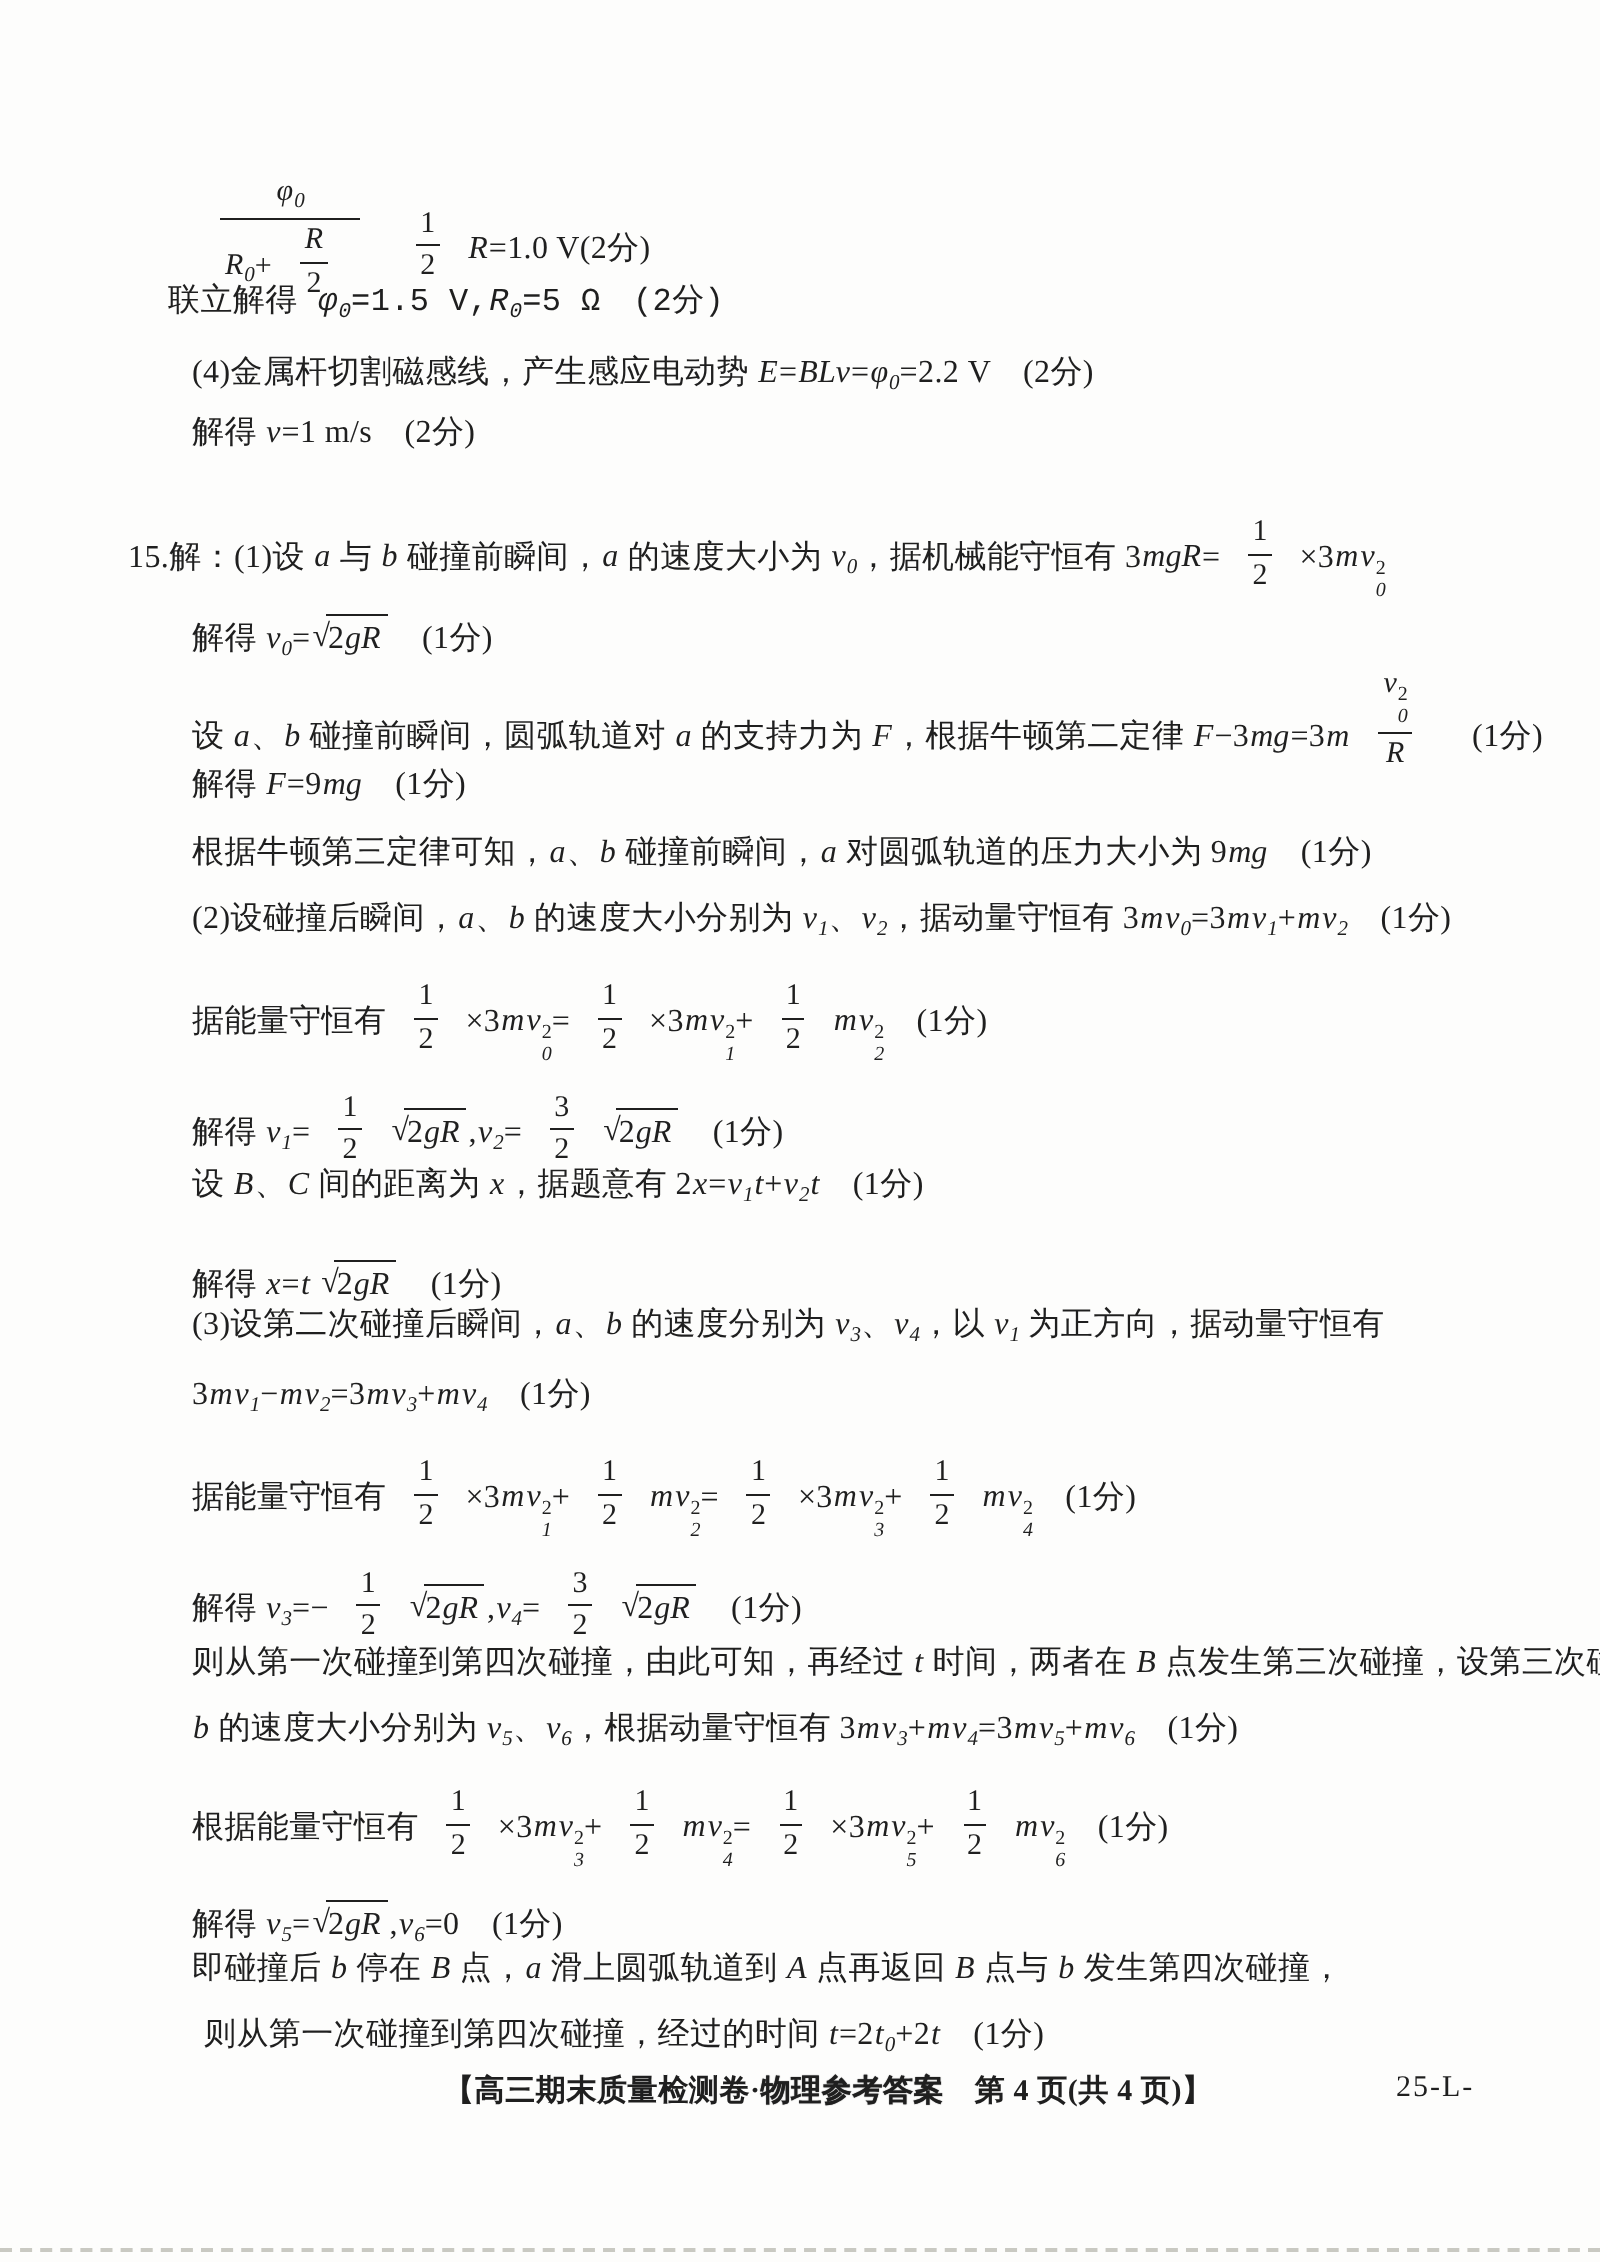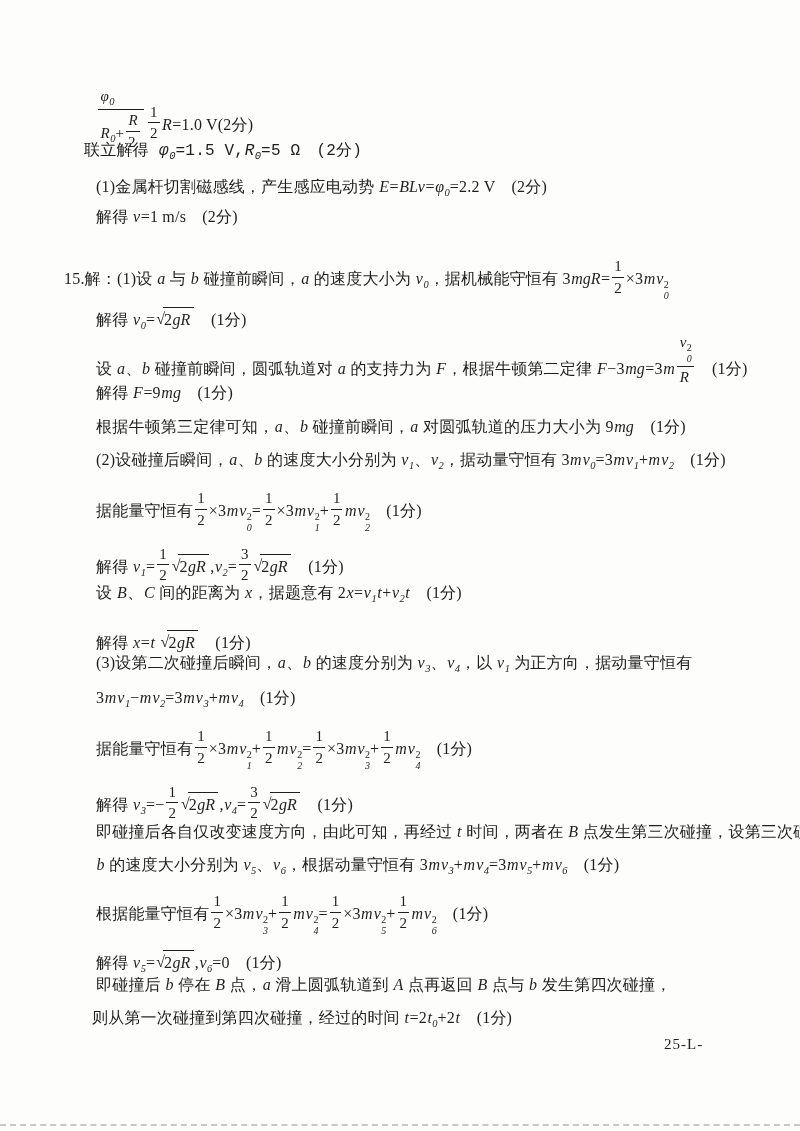--- a/index.html
+++ b/index.html
@@ -22,69 +22,70 @@
   .tok-var{font-style:italic;letter-spacing:0;padding:0 0.5px;}
   .sb{font-size:10.5px;vertical-align:-3.5px;letter-spacing:0;font-style:italic;}
   .ss{
     display:inline-flex;flex-direction:column;align-items:flex-start;
     line-height:1.05;font-size:10px;letter-spacing:0;vertical-align:-4px;
     font-style:normal;
   }
   .ss .sp{display:block;}
   .ss .sb2{display:block;font-style:italic;}
   .frac{
-    display:inline-block;vertical-align:-0.55em;text-align:left;
-    letter-spacing:0;margin:0 2px;font-size:15px;line-height:1;
+    display:inline-block;vertical-align:-0.55em;text-align:center;
+    letter-spacing:0;margin:0 14px;font-size:15px;line-height:1;
   }
   .frac .num{display:block;padding:0 2px 2px;border-bottom:1px solid var(--ink,#1f1f1f);line-height:1.1;}
   .frac .den{display:block;padding:2px 2px 0;line-height:1.1;}
   .sqrt{display:inline-block;white-space:nowrap;letter-spacing:0;margin:0 1px;}
   .sqrt .rsign{display:inline-block;transform:translateY(-1px);}
   .sqrt .rbody{display:inline-block;border-top:1.3px solid var(--ink,#1f1f1f);padding:0 3px 0 1px;margin-left:-2px;margin-top:16px;}
   .footer-main{
     position:absolute;top:1036px;left:222px;
     font-size:15px;font-weight:bold;letter-spacing:0.3px;
   }
   .footer-main .heavy{text-shadow:0 0 0.5px currentColor;}
   .footer-code{
-    position:absolute;top:1036px;left:664px;
+    position:absolute;top:1036px;left:698px;
     font-size:15px;letter-spacing:1px;
   }
   .scan-edge{
     position:absolute;top:1124px;left:0;width:800px;height:0;
     border-top:2px dashed var(--edge,#c9c9c2);
   }
 </style>
 </head>
 <body>
 
 <div class="page">
   <div>
       <div class="line" style="left: 96px; top: 88px;"><span class="frac"><span class="num"><span><span class="tok-var">φ</span><span class="sb">0</span></span></span><span class="den"><span><span class="tok-var">R</span><span class="sb">0</span></span><span class="tok-text">+</span><span class="frac"><span class="num"><span><span class="tok-var">R</span></span></span><span class="den"><span class="tok-text">2</span></span></span></span></span><span class="frac"><span class="num"><span class="tok-text">1</span></span><span class="den"><span class="tok-text">2</span></span></span><span><span class="tok-var">R</span></span><span class="tok-text">=1.0 V(2分)</span></div>
       <div class="line" style="left: 84px; top: 139px; font-family: Liberation Mono, monospace;"><span class="tok-text">联立解得 </span><span><span class="tok-var">φ</span><span class="sb">0</span></span><span class="tok-text">=1.5 V,</span><span><span class="tok-var">R</span><span class="sb">0</span></span><span class="tok-text">=5 Ω　(2分)</span></div>
-      <div class="line" style="left: 96px; top: 175px;"><span class="tok-text">(1)金属杆切割磁感线，产生感应电动势 </span><span><span class="tok-var">E</span></span><span class="tok-text">=</span><span><span class="tok-var">BLv</span></span><span class="tok-text">=</span><span><span class="tok-var">φ</span><span class="sb">0</span></span><span class="tok-text">=2.2 V　(2分)</span></div>
+      <div class="line" style="left: 96px; top: 175px;"><span class="tok-text">(4)金属杆切割磁感线，产生感应电动势 </span><span><span class="tok-var">E</span></span><span class="tok-text">=</span><span><span class="tok-var">BLv</span></span><span class="tok-text">=</span><span><span class="tok-var">φ</span><span class="sb">0</span></span><span class="tok-text">=2.2 V　(2分)</span></div>
       <div class="line" style="left: 96px; top: 205px;"><span class="tok-text">解得 </span><span><span class="tok-var">v</span></span><span class="tok-text">=1 m/s　(2分)</span></div>
       <div class="line" style="left: 64px; top: 258px;"><span class="tok-text">15.解：(1)设 </span><span><span class="tok-var">a</span></span><span class="tok-text"> 与 </span><span><span class="tok-var">b</span></span><span class="tok-text"> 碰撞前瞬间，</span><span><span class="tok-var">a</span></span><span class="tok-text"> 的速度大小为 </span><span><span class="tok-var">v</span><span class="sb">0</span></span><span class="tok-text">，据机械能守恒有 3</span><span><span class="tok-var">mgR</span></span><span class="tok-text">=</span><span class="frac"><span class="num"><span class="tok-text">1</span></span><span class="den"><span class="tok-text">2</span></span></span><span class="tok-text">×3</span><span><span class="tok-var">m</span></span><span><span class="tok-var">v</span><span class="ss"><span class="sp">2</span><span class="sb2">0</span></span></span></div>
       <div class="line" style="left: 96px; top: 291px;"><span class="tok-text">解得 </span><span><span class="tok-var">v</span><span class="sb">0</span></span><span class="tok-text">=</span><span class="sqrt"><span class="rsign">√</span><span class="rbody"><span class="tok-text">2</span><span><span class="tok-var">gR</span></span></span></span><span class="tok-text">　(1分)</span></div>
       <div class="line" style="left: 96px; top: 334px;"><span class="tok-text">设 </span><span><span class="tok-var">a</span></span><span class="tok-text">、</span><span><span class="tok-var">b</span></span><span class="tok-text"> 碰撞前瞬间，圆弧轨道对 </span><span><span class="tok-var">a</span></span><span class="tok-text"> 的支持力为 </span><span><span class="tok-var">F</span></span><span class="tok-text">，根据牛顿第二定律 </span><span><span class="tok-var">F</span></span><span class="tok-text">−3</span><span><span class="tok-var">mg</span></span><span class="tok-text">=3</span><span><span class="tok-var">m</span></span><span class="frac"><span class="num"><span><span class="tok-var">v</span><span class="ss"><span class="sp">2</span><span class="sb2">0</span></span></span></span><span class="den"><span><span class="tok-var">R</span></span></span></span><span class="tok-text">　(1分)</span></div>
       <div class="line" style="left: 96px; top: 381px;"><span class="tok-text">解得 </span><span><span class="tok-var">F</span></span><span class="tok-text">=9</span><span><span class="tok-var">mg</span></span><span class="tok-text">　(1分)</span></div>
       <div class="line" style="left: 96px; top: 415px;"><span class="tok-text">根据牛顿第三定律可知，</span><span><span class="tok-var">a</span></span><span class="tok-text">、</span><span><span class="tok-var">b</span></span><span class="tok-text"> 碰撞前瞬间，</span><span><span class="tok-var">a</span></span><span class="tok-text"> 对圆弧轨道的压力大小为 9</span><span><span class="tok-var">mg</span></span><span class="tok-text">　(1分)</span></div>
       <div class="line" style="left: 96px; top: 448px;"><span class="tok-text">(2)设碰撞后瞬间，</span><span><span class="tok-var">a</span></span><span class="tok-text">、</span><span><span class="tok-var">b</span></span><span class="tok-text"> 的速度大小分别为 </span><span><span class="tok-var">v</span><span class="sb">1</span></span><span class="tok-text">、</span><span><span class="tok-var">v</span><span class="sb">2</span></span><span class="tok-text">，据动量守恒有 3</span><span><span class="tok-var">m</span></span><span><span class="tok-var">v</span><span class="sb">0</span></span><span class="tok-text">=3</span><span><span class="tok-var">m</span></span><span><span class="tok-var">v</span><span class="sb">1</span></span><span class="tok-text">+</span><span><span class="tok-var">m</span></span><span><span class="tok-var">v</span><span class="sb">2</span></span><span class="tok-text">　(1分)</span></div>
       <div class="line" style="left: 96px; top: 490px;"><span class="tok-text">据能量守恒有</span><span class="frac"><span class="num"><span class="tok-text">1</span></span><span class="den"><span class="tok-text">2</span></span></span><span class="tok-text">×3</span><span><span class="tok-var">m</span></span><span><span class="tok-var">v</span><span class="ss"><span class="sp">2</span><span class="sb2">0</span></span></span><span class="tok-text">=</span><span class="frac"><span class="num"><span class="tok-text">1</span></span><span class="den"><span class="tok-text">2</span></span></span><span class="tok-text">×3</span><span><span class="tok-var">m</span></span><span><span class="tok-var">v</span><span class="ss"><span class="sp">2</span><span class="sb2">1</span></span></span><span class="tok-text">+</span><span class="frac"><span class="num"><span class="tok-text">1</span></span><span class="den"><span class="tok-text">2</span></span></span><span><span class="tok-var">m</span></span><span><span class="tok-var">v</span><span class="ss"><span class="sp">2</span><span class="sb2">2</span></span></span><span class="tok-text">　(1分)</span></div>
       <div class="line" style="left: 96px; top: 538px;"><span class="tok-text">解得 </span><span><span class="tok-var">v</span><span class="sb">1</span></span><span class="tok-text">=</span><span class="frac"><span class="num"><span class="tok-text">1</span></span><span class="den"><span class="tok-text">2</span></span></span><span class="sqrt"><span class="rsign">√</span><span class="rbody"><span class="tok-text">2</span><span><span class="tok-var">gR</span></span></span></span><span class="tok-text">,</span><span><span class="tok-var">v</span><span class="sb">2</span></span><span class="tok-text">=</span><span class="frac"><span class="num"><span class="tok-text">3</span></span><span class="den"><span class="tok-text">2</span></span></span><span class="sqrt"><span class="rsign">√</span><span class="rbody"><span class="tok-text">2</span><span><span class="tok-var">gR</span></span></span></span><span class="tok-text">　(1分)</span></div>
       <div class="line" style="left: 96px; top: 581px;"><span class="tok-text">设 </span><span><span class="tok-var">B</span></span><span class="tok-text">、</span><span><span class="tok-var">C</span></span><span class="tok-text"> 间的距离为 </span><span><span class="tok-var">x</span></span><span class="tok-text">，据题意有 2</span><span><span class="tok-var">x</span></span><span class="tok-text">=</span><span><span class="tok-var">v</span><span class="sb">1</span></span><span><span class="tok-var">t</span></span><span class="tok-text">+</span><span><span class="tok-var">v</span><span class="sb">2</span></span><span><span class="tok-var">t</span></span><span class="tok-text">　(1分)</span></div>
       <div class="line" style="left: 96px; top: 614px;"><span class="tok-text">解得 </span><span><span class="tok-var">x</span></span><span class="tok-text">=</span><span><span class="tok-var">t</span></span><span class="tok-text"> </span><span class="sqrt"><span class="rsign">√</span><span class="rbody"><span class="tok-text">2</span><span><span class="tok-var">gR</span></span></span></span><span class="tok-text">　(1分)</span></div>
       <div class="line" style="left: 96px; top: 651px;"><span class="tok-text">(3)设第二次碰撞后瞬间，</span><span><span class="tok-var">a</span></span><span class="tok-text">、</span><span><span class="tok-var">b</span></span><span class="tok-text"> 的速度分别为 </span><span><span class="tok-var">v</span><span class="sb">3</span></span><span class="tok-text">、</span><span><span class="tok-var">v</span><span class="sb">4</span></span><span class="tok-text">，以 </span><span><span class="tok-var">v</span><span class="sb">1</span></span><span class="tok-text"> 为正方向，据动量守恒有</span></div>
       <div class="line" style="left: 96px; top: 686px;"><span class="tok-text">3</span><span><span class="tok-var">m</span></span><span><span class="tok-var">v</span><span class="sb">1</span></span><span class="tok-text">−</span><span><span class="tok-var">m</span></span><span><span class="tok-var">v</span><span class="sb">2</span></span><span class="tok-text">=3</span><span><span class="tok-var">m</span></span><span><span class="tok-var">v</span><span class="sb">3</span></span><span class="tok-text">+</span><span><span class="tok-var">m</span></span><span><span class="tok-var">v</span><span class="sb">4</span></span><span class="tok-text">　(1分)</span></div>
       <div class="line" style="left: 96px; top: 728px;"><span class="tok-text">据能量守恒有</span><span class="frac"><span class="num"><span class="tok-text">1</span></span><span class="den"><span class="tok-text">2</span></span></span><span class="tok-text">×3</span><span><span class="tok-var">m</span></span><span><span class="tok-var">v</span><span class="ss"><span class="sp">2</span><span class="sb2">1</span></span></span><span class="tok-text">+</span><span class="frac"><span class="num"><span class="tok-text">1</span></span><span class="den"><span class="tok-text">2</span></span></span><span><span class="tok-var">m</span></span><span><span class="tok-var">v</span><span class="ss"><span class="sp">2</span><span class="sb2">2</span></span></span><span class="tok-text">=</span><span class="frac"><span class="num"><span class="tok-text">1</span></span><span class="den"><span class="tok-text">2</span></span></span><span class="tok-text">×3</span><span><span class="tok-var">m</span></span><span><span class="tok-var">v</span><span class="ss"><span class="sp">2</span><span class="sb2">3</span></span></span><span class="tok-text">+</span><span class="frac"><span class="num"><span class="tok-text">1</span></span><span class="den"><span class="tok-text">2</span></span></span><span><span class="tok-var">m</span></span><span><span class="tok-var">v</span><span class="ss"><span class="sp">2</span><span class="sb2">4</span></span></span><span class="tok-text">　(1分)</span></div>
       <div class="line" style="left: 96px; top: 776px;"><span class="tok-text">解得 </span><span><span class="tok-var">v</span><span class="sb">3</span></span><span class="tok-text">=−</span><span class="frac"><span class="num"><span class="tok-text">1</span></span><span class="den"><span class="tok-text">2</span></span></span><span class="sqrt"><span class="rsign">√</span><span class="rbody"><span class="tok-text">2</span><span><span class="tok-var">gR</span></span></span></span><span class="tok-text">,</span><span><span class="tok-var">v</span><span class="sb">4</span></span><span class="tok-text">=</span><span class="frac"><span class="num"><span class="tok-text">3</span></span><span class="den"><span class="tok-text">2</span></span></span><span class="sqrt"><span class="rsign">√</span><span class="rbody"><span class="tok-text">2</span><span><span class="tok-var">gR</span></span></span></span><span class="tok-text">　(1分)</span></div>
-      <div class="line" style="left: 96px; top: 820px;"><span class="tok-text">即碰撞后各自仅改变速度方向，由此可知，再经过 </span><span><span class="tok-var">t</span></span><span class="tok-text"> 时间，两者在 </span><span><span class="tok-var">B</span></span><span class="tok-text"> 点发生第三次碰撞，设第三次碰撞后，</span></div>
+      <div class="line" style="left: 96px; top: 820px;"><span class="tok-text">则从第一次碰撞到第四次碰撞，由此可知，再经过 </span><span><span class="tok-var">t</span></span><span class="tok-text"> 时间，两者在 </span><span><span class="tok-var">B</span></span><span class="tok-text"> 点发生第三次碰撞，设第三次碰撞后，</span></div>
       <div class="line" style="left: 96px; top: 853px;"><span><span class="tok-var">b</span></span><span class="tok-text"> 的速度大小分别为 </span><span><span class="tok-var">v</span><span class="sb">5</span></span><span class="tok-text">、</span><span><span class="tok-var">v</span><span class="sb">6</span></span><span class="tok-text">，根据动量守恒有 3</span><span><span class="tok-var">m</span></span><span><span class="tok-var">v</span><span class="sb">3</span></span><span class="tok-text">+</span><span><span class="tok-var">m</span></span><span><span class="tok-var">v</span><span class="sb">4</span></span><span class="tok-text">=3</span><span><span class="tok-var">m</span></span><span><span class="tok-var">v</span><span class="sb">5</span></span><span class="tok-text">+</span><span><span class="tok-var">m</span></span><span><span class="tok-var">v</span><span class="sb">6</span></span><span class="tok-text">　(1分)</span></div>
       <div class="line" style="left: 96px; top: 893px;"><span class="tok-text">根据能量守恒有</span><span class="frac"><span class="num"><span class="tok-text">1</span></span><span class="den"><span class="tok-text">2</span></span></span><span class="tok-text">×3</span><span><span class="tok-var">m</span></span><span><span class="tok-var">v</span><span class="ss"><span class="sp">2</span><span class="sb2">3</span></span></span><span class="tok-text">+</span><span class="frac"><span class="num"><span class="tok-text">1</span></span><span class="den"><span class="tok-text">2</span></span></span><span><span class="tok-var">m</span></span><span><span class="tok-var">v</span><span class="ss"><span class="sp">2</span><span class="sb2">4</span></span></span><span class="tok-text">=</span><span class="frac"><span class="num"><span class="tok-text">1</span></span><span class="den"><span class="tok-text">2</span></span></span><span class="tok-text">×3</span><span><span class="tok-var">m</span></span><span><span class="tok-var">v</span><span class="ss"><span class="sp">2</span><span class="sb2">5</span></span></span><span class="tok-text">+</span><span class="frac"><span class="num"><span class="tok-text">1</span></span><span class="den"><span class="tok-text">2</span></span></span><span><span class="tok-var">m</span></span><span><span class="tok-var">v</span><span class="ss"><span class="sp">2</span><span class="sb2">6</span></span></span><span class="tok-text">　(1分)</span></div>
       <div class="line" style="left: 96px; top: 934px;"><span class="tok-text">解得 </span><span><span class="tok-var">v</span><span class="sb">5</span></span><span class="tok-text">=</span><span class="sqrt"><span class="rsign">√</span><span class="rbody"><span class="tok-text">2</span><span><span class="tok-var">gR</span></span></span></span><span class="tok-text">,</span><span><span class="tok-var">v</span><span class="sb">6</span></span><span class="tok-text">=0　(1分)</span></div>
       <div class="line" style="left: 96px; top: 973px;"><span class="tok-text">即碰撞后 </span><span><span class="tok-var">b</span></span><span class="tok-text"> 停在 </span><span><span class="tok-var">B</span></span><span class="tok-text"> 点，</span><span><span class="tok-var">a</span></span><span class="tok-text"> 滑上圆弧轨道到 </span><span><span class="tok-var">A</span></span><span class="tok-text"> 点再返回 </span><span><span class="tok-var">B</span></span><span class="tok-text"> 点与 </span><span><span class="tok-var">b</span></span><span class="tok-text"> 发生第四次碰撞，</span></div>
-      <div class="line" style="left: 92px; top: 1006px;"><span class="tok-text">则从第一次碰撞到第四次碰撞，经过的时间 </span><span><span class="tok-var">t</span></span><span class="tok-text">=2</span><span><span class="tok-var">t</span><span class="sb">0</span></span><span class="tok-text">+2</span><span><span class="tok-var">t</span></span><span class="tok-text">　(1分)</span></div>
+      <div class="line" style="left: 102px; top: 1006px;"><span class="tok-text">则从第一次碰撞到第四次碰撞，经过的时间 </span><span><span class="tok-var">t</span></span><span class="tok-text">=2</span><span><span class="tok-var">t</span><span class="sb">0</span></span><span class="tok-text">+2</span><span><span class="tok-var">t</span></span><span class="tok-text">　(1分)</span></div>
     </div>
 
+  <div class="footer-main"><span>【高三期末质量检测卷·</span><span class="heavy">物理参考答案</span><span>　第 4 页(共 4 页)】</span></div>
   <div class="footer-code">25-L-</div>
 
   <div class="scan-edge"></div>
 </div>
 
 </body></html>

